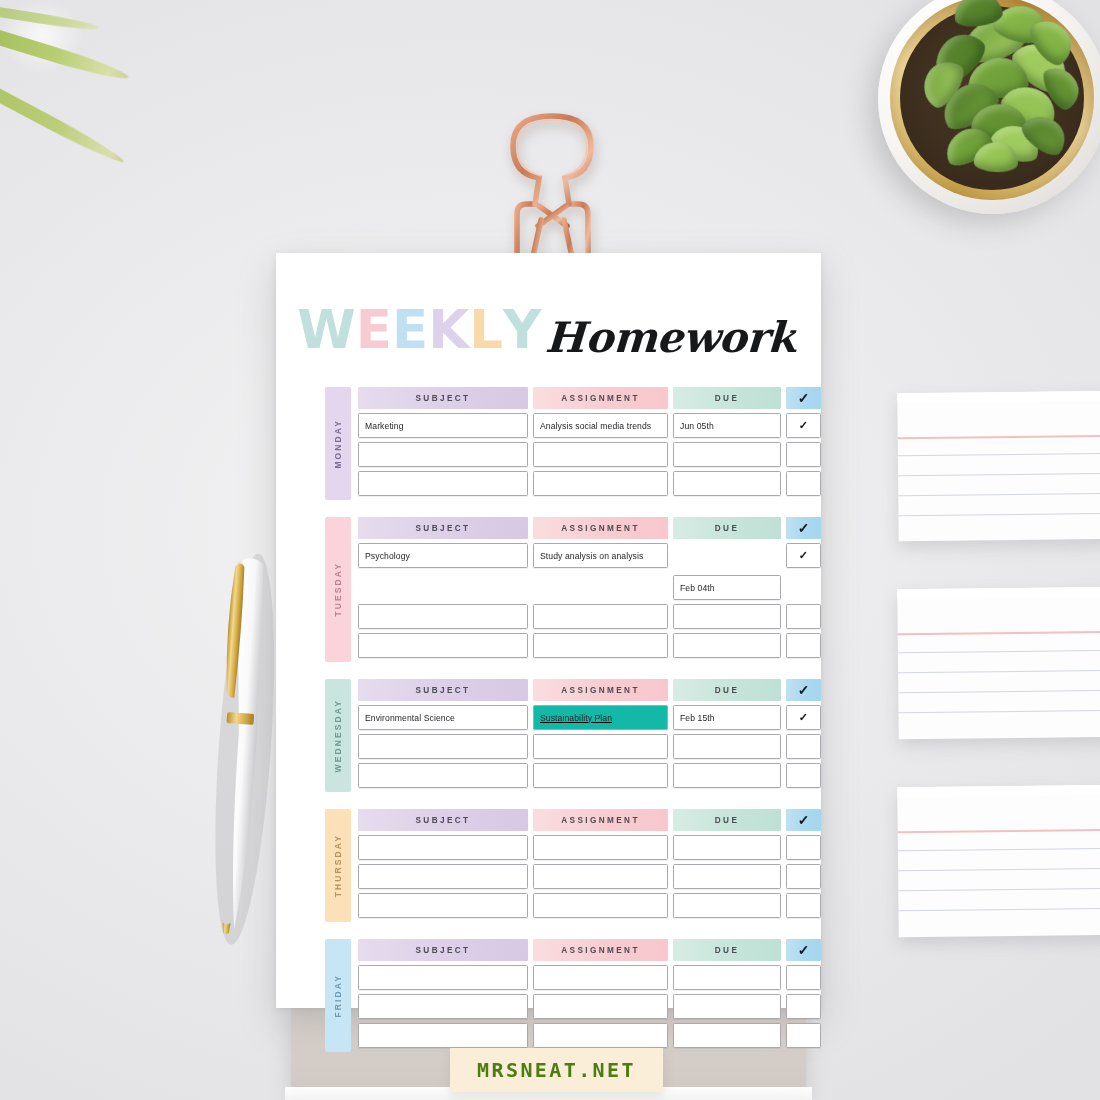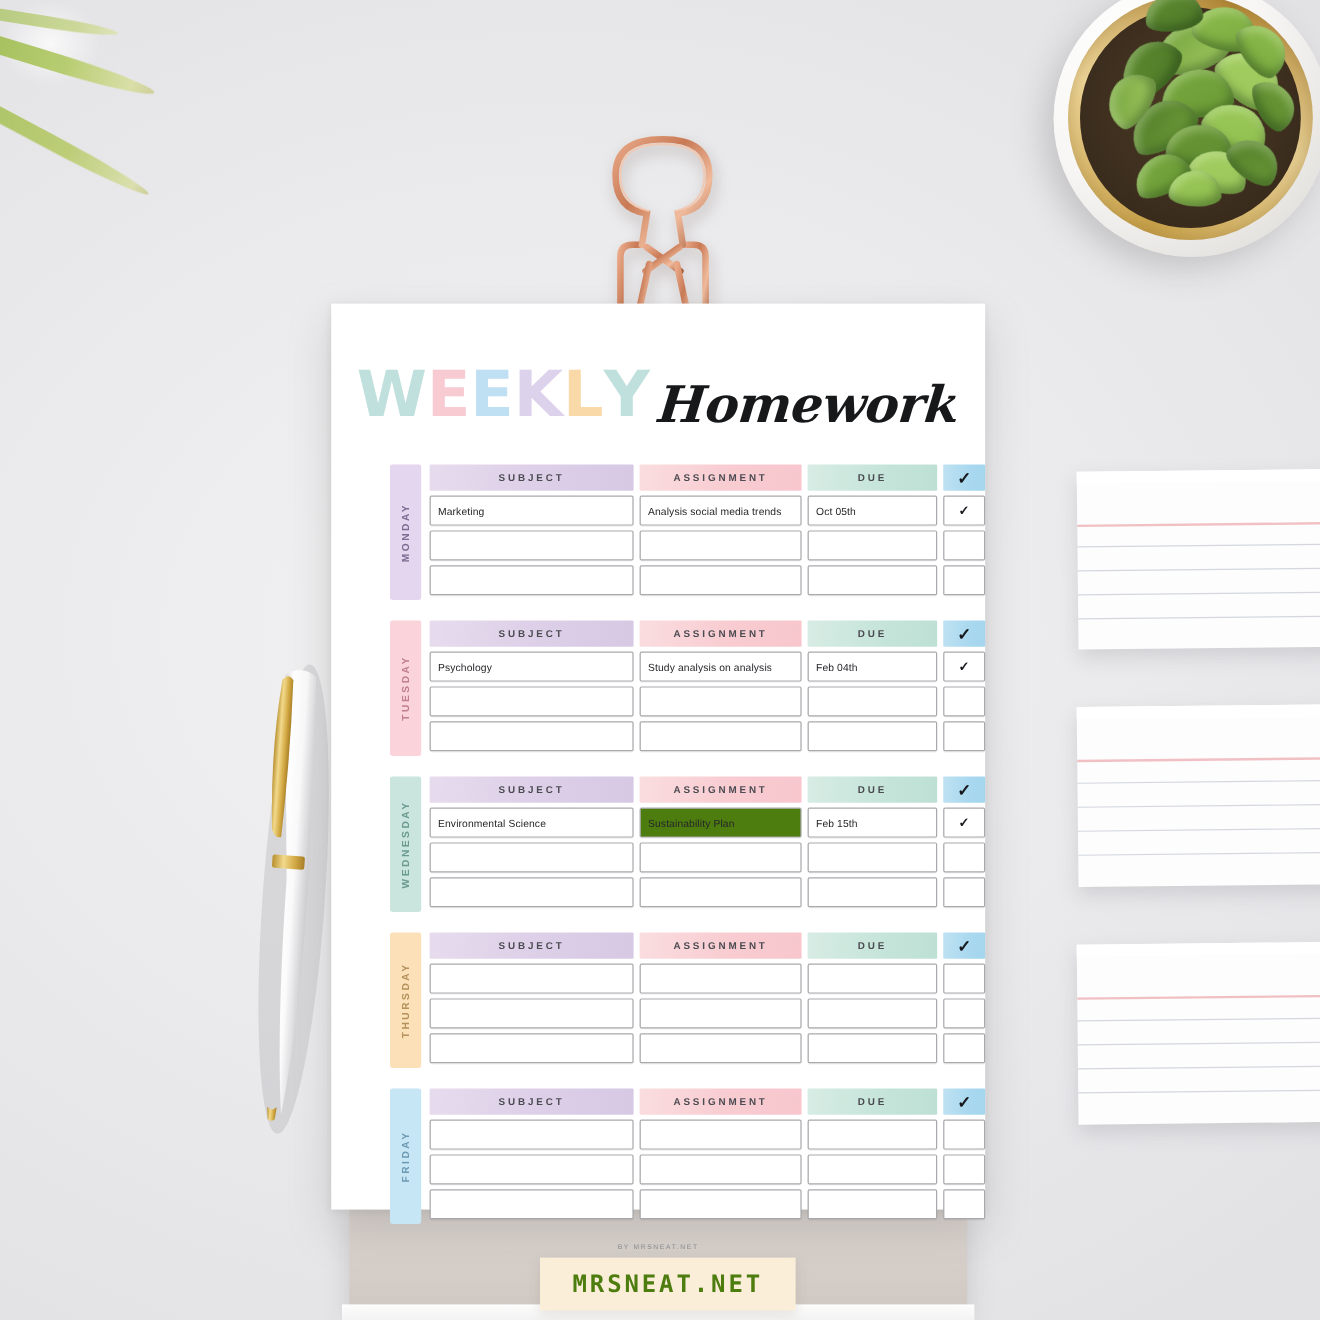--- a/index.html
+++ b/index.html
@@ -276,21 +276,21 @@
                 <div class="hcell c4">✓</div>
               </div>
               <div class="drow">
                 <div class="dcell c1" style="background: rgb(255, 255, 255); flex: 0 0 168px;">
                   <div class="tx">Marketing</div>
                 </div>
                 <div class="dcell c2" style="background: rgb(255, 255, 255); flex: 0 0 133px;">
                   <div class="tx">Analysis social media trends</div>
                 </div>
                 <div class="dcell c3" style="background: rgb(255, 255, 255); flex: 0 0 106px;">
-                  <div class="tx">Oct 05th</div>
+                  <div class="tx">Jun 05th</div>
                 </div>
                 <div class="dcell c4 chk" style="background: rgb(255, 255, 255); flex: 0 0 33px;">
                   <div class="tx">✓</div>
                 </div>
               </div>
               <div class="drow">
                 <div class="dcell c1" style="background: rgb(255, 255, 255); flex: 0 0 168px;">
                   <div class="tx"></div>
                 </div>
                 <div class="dcell c2" style="background: rgb(255, 255, 255); flex: 0 0 133px;">
@@ -330,21 +330,21 @@
                 <div class="hcell c3">DUE</div>
                 <div class="hcell c4">✓</div>
               </div>
               <div class="drow">
                 <div class="dcell c1" style="background: rgb(255, 255, 255); flex: 0 0 168px;">
                   <div class="tx">Psychology</div>
                 </div>
                 <div class="dcell c2" style="background: rgb(255, 255, 255); flex: 0 0 133px;">
                   <div class="tx">Study analysis on analysis</div>
                 </div>
-                <div class="dcell c3" style="background: rgb(255, 255, 255); flex: 0 0 106px;">
+                <div class="dcell c3" style="background: rgb(255, 255, 255); flex: 0 0 106px; margin-top: 32px;">
                   <div class="tx">Feb 04th</div>
                 </div>
                 <div class="dcell c4 chk" style="background: rgb(255, 255, 255); flex: 0 0 33px;">
                   <div class="tx">✓</div>
                 </div>
               </div>
               <div class="drow">
                 <div class="dcell c1" style="background: rgb(255, 255, 255); flex: 0 0 168px;">
                   <div class="tx"></div>
                 </div>
@@ -382,21 +382,21 @@
               <div class="hrow">
                 <div class="hcell c1">SUBJECT</div>
                 <div class="hcell c2">ASSIGNMENT</div>
                 <div class="hcell c3">DUE</div>
                 <div class="hcell c4">✓</div>
               </div>
               <div class="drow">
                 <div class="dcell c1" style="background: rgb(255, 255, 255); flex: 0 0 168px;">
                   <div class="tx">Environmental Science</div>
                 </div>
-                <div class="dcell c2" style="background: #4d7c0f; flex: 0 0 133px;">
+                <div class="dcell c2" style="background: #14b8a6; flex: 0 0 133px; text-decoration: underline;">
                   <div class="tx">Sustainability Plan</div>
                 </div>
                 <div class="dcell c3" style="background: rgb(255, 255, 255); flex: 0 0 106px;">
                   <div class="tx">Feb 15th</div>
                 </div>
                 <div class="dcell c4 chk" style="background: rgb(255, 255, 255); flex: 0 0 33px;">
                   <div class="tx">✓</div>
                 </div>
               </div>
               <div class="drow">

